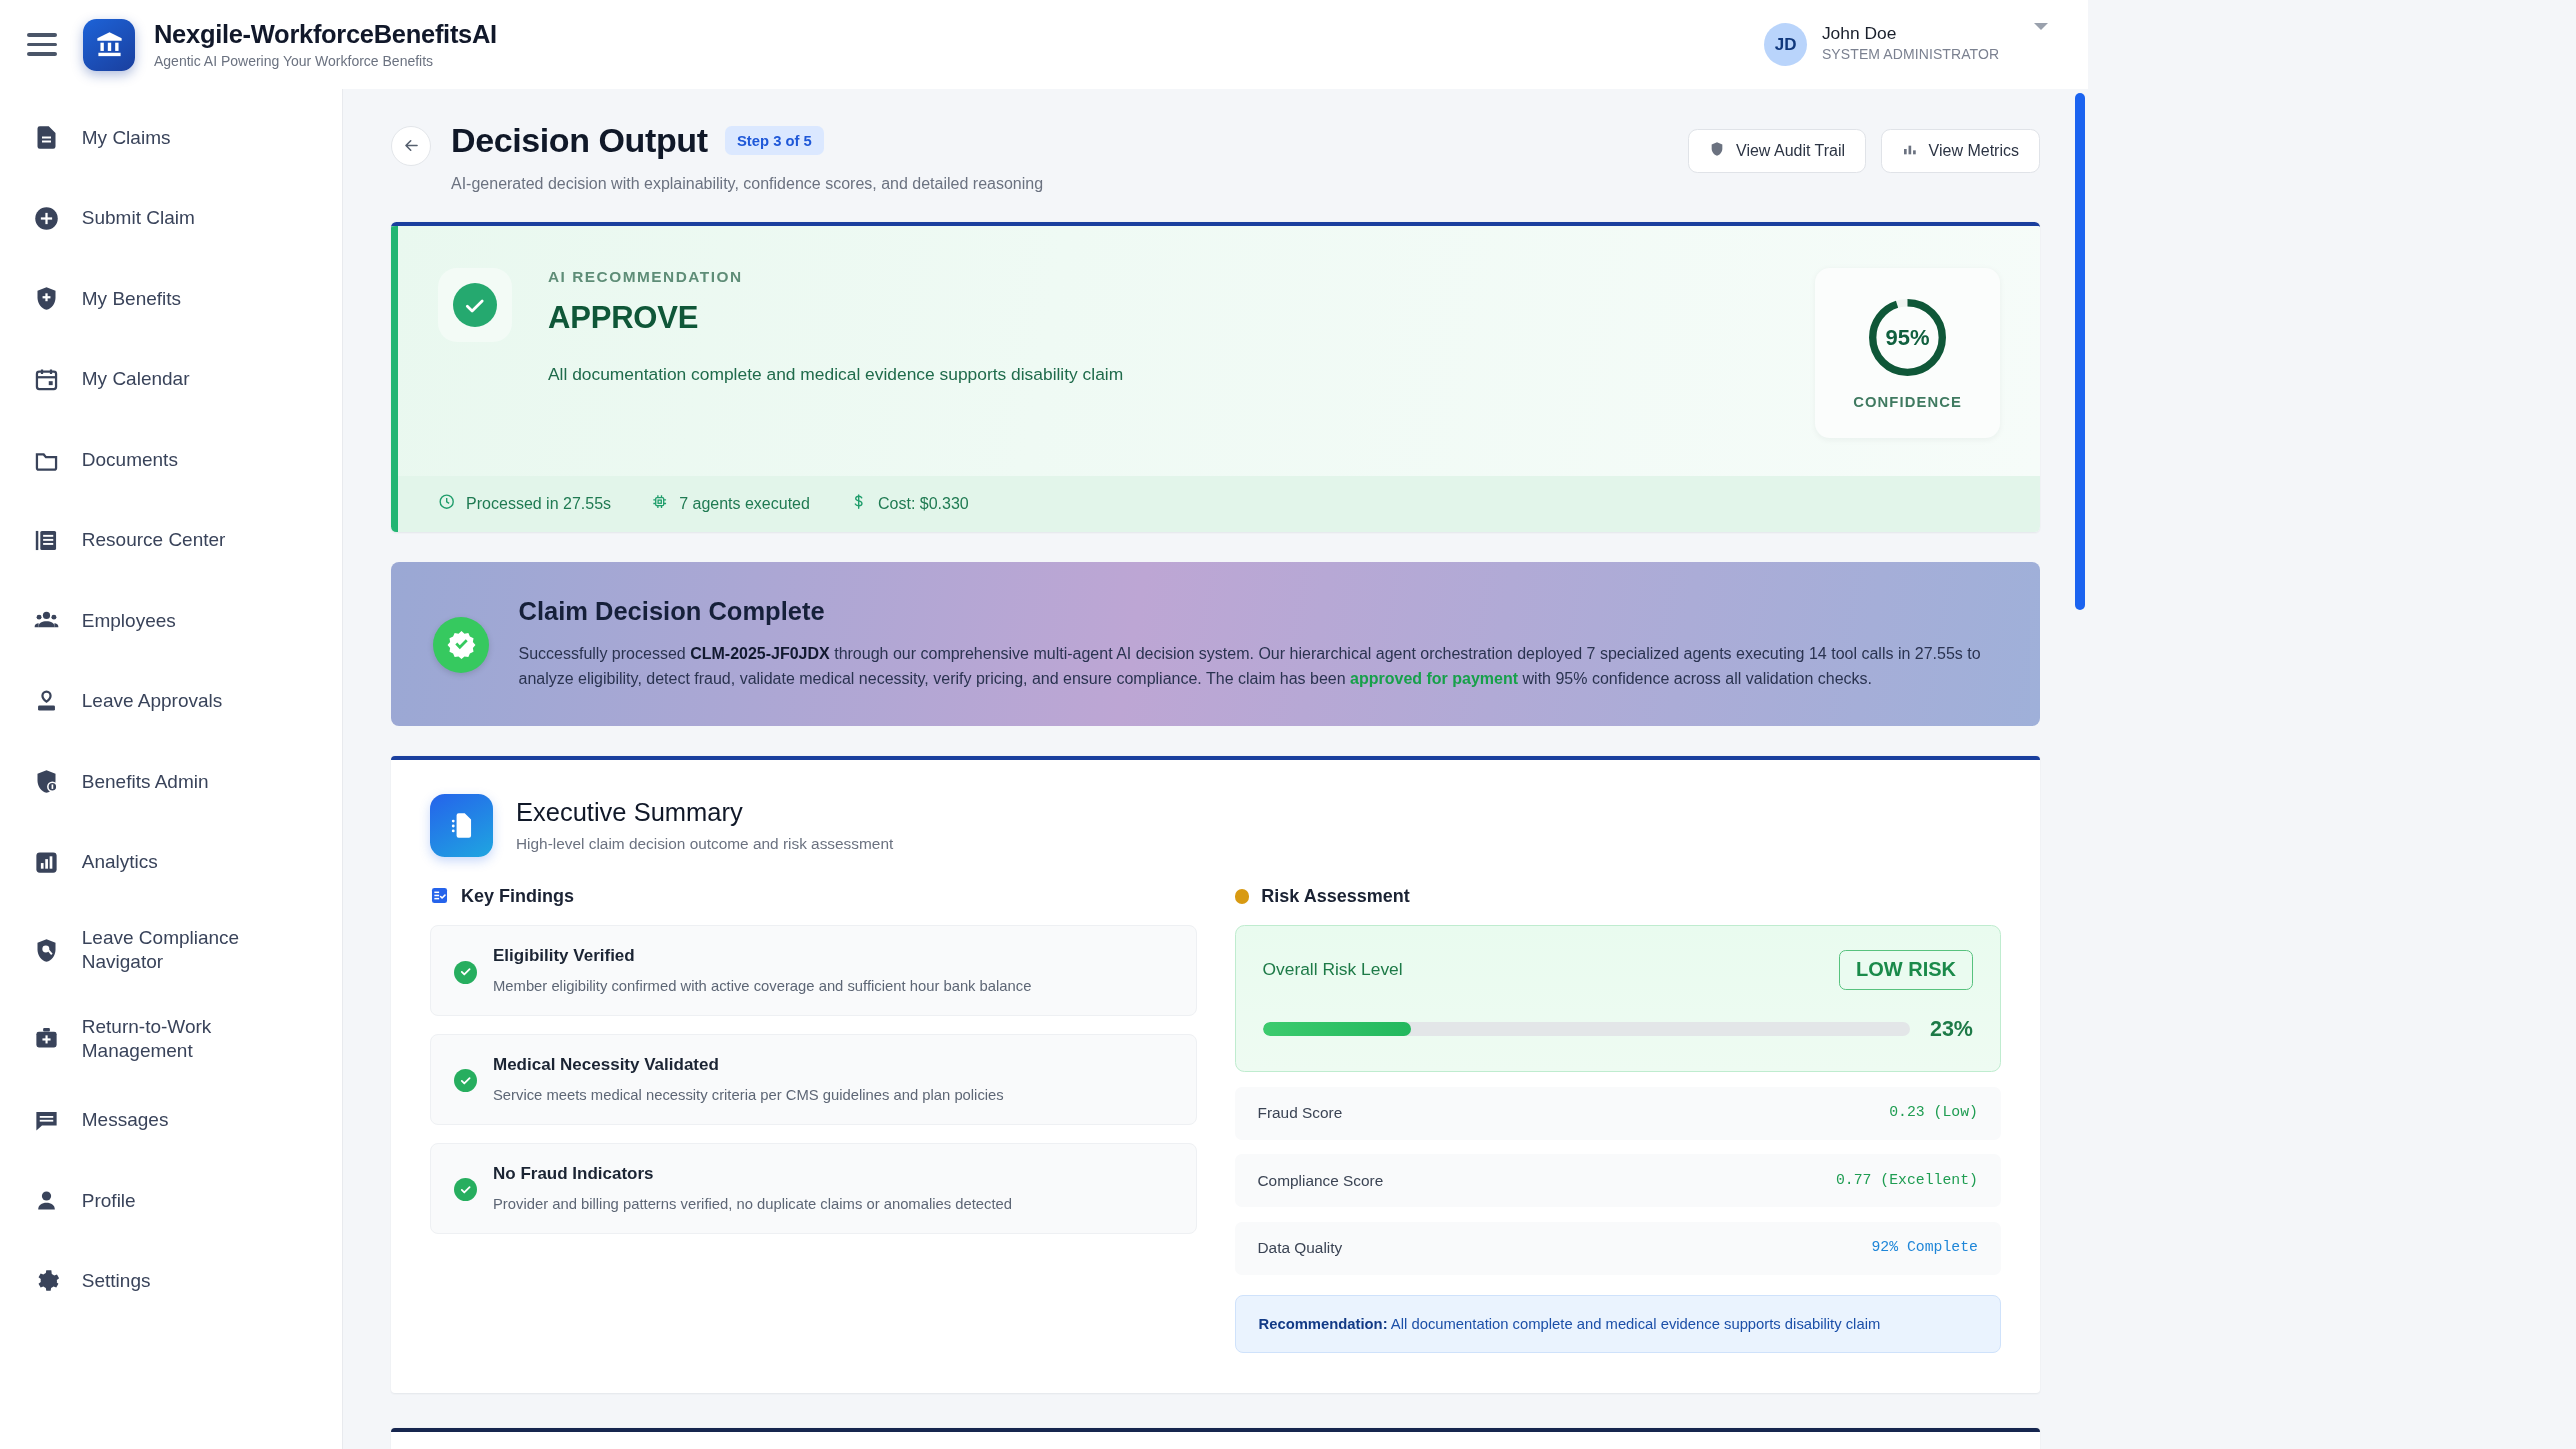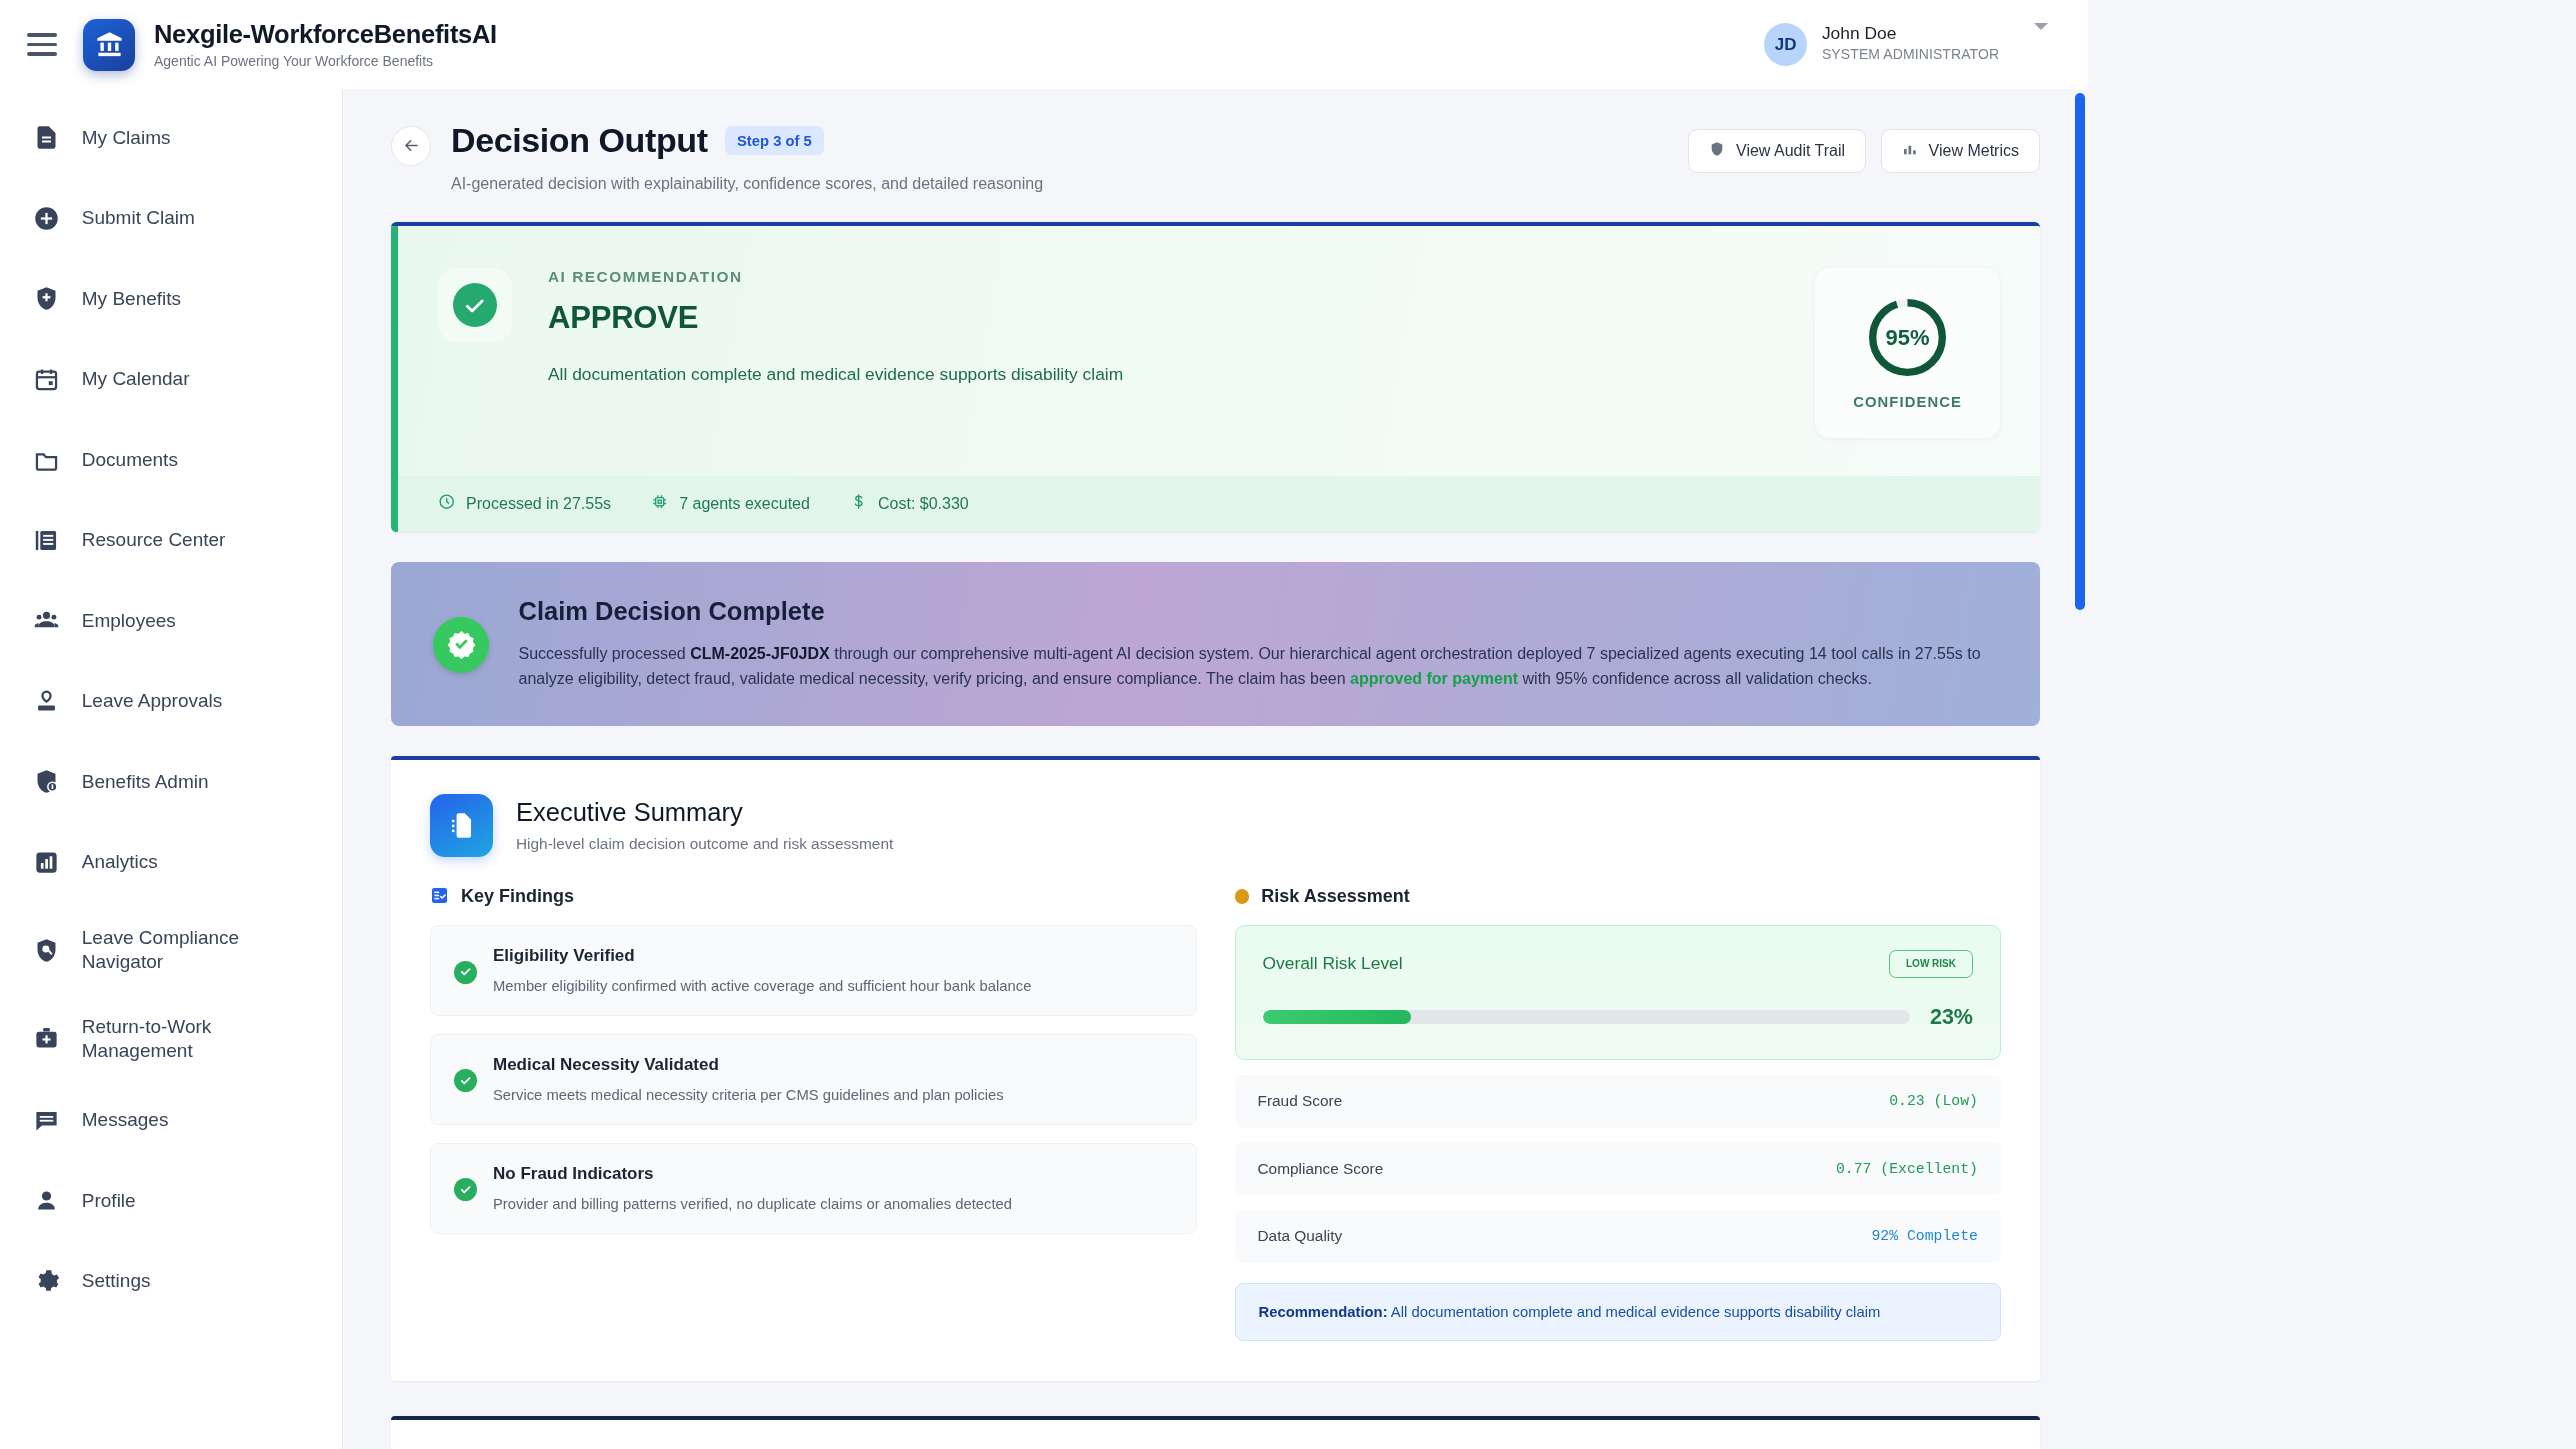--- a/index.html
+++ b/index.html
@@ -168,30 +168,30 @@
   .f-desc { font-size: 14.8px; color:#5d6675; margin-top: 12px; }
 
   .risk-box {
     background: linear-gradient(180deg,#e9fbef 0%,#eefbf2 100%);
     border:0.7px solid #bfeccf; border-radius: 9.4px; padding: 24px 27px 29.5px 27px;
   }
   .risk-top { display:flex; align-items:center; justify-content:space-between; }
   .risk-lbl { font-size: 17.4px; color:#1d7a47; }
   .risk-pill {
     border:0.7px solid #57c27e; border-radius: 6.7px; color:#1a8a4a;
-    font-size: 10px; font-weight: 700; padding: 7.4px 16px; background:#eafbf0;
+    font-size: 20px; font-weight: 700; padding: 7.4px 16px; background:#eafbf0;
   }
   .risk-bar-row { display:flex; align-items:center; gap: 20px; margin-top: 27px; }
   .risk-track { flex:1; height: 14.8px; border-radius: 7.4px; background:#e3e6e8; overflow:hidden;}
   .risk-fill { height:100%; border-radius: 7.4px; background: linear-gradient(90deg,#3ccb6e,#23b85e); }
   .risk-pct { font-size: 21.5px; font-weight: 700; color:#1d7a47; }
 
   .metric-row {
     background:#f9fafb; border-radius: 6.7px; padding: 17.4px 23px;
-    display:flex; align-items:center; justify-content:space-between; margin-top: 14.8px;
+    display:flex; justify-content:space-between; margin-top: 14.8px;
   }
   .m-lbl { font-size: 15.4px; color:#3b4454; }
   .m-val { font-size: 14.8px; font-family:"Liberation Mono", monospace; }
   .m-green { color:#1f9d52; }
   .m-blue { color:#1f86d8; }
 
   .reco-box {
     margin-top: 20px; background:#eaf3fe; border:0.7px solid #cfe2fb;
     border-radius: 8px; padding: 20px 23px; font-size: 14.8px; color:#1b4fa8;
   }

